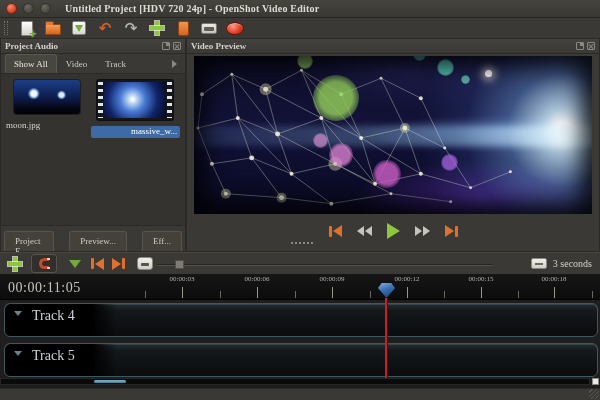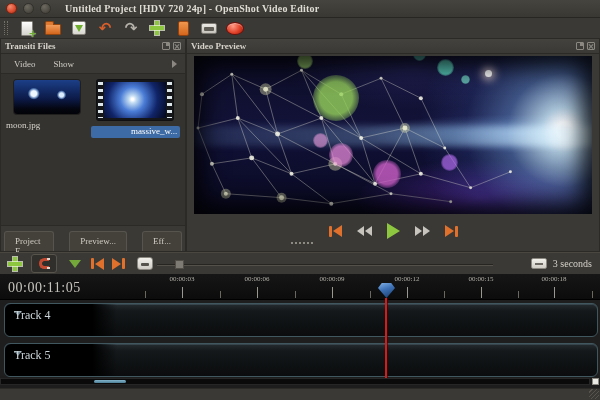--- a/index.html
+++ b/index.html
@@ -137,21 +137,21 @@
   .ruler-label{position:absolute;top:1px;font-size:7px;color:#b2afa7;transform:translateX(-50%);white-space:nowrap;}
   .tick-major{position:absolute;top:13px;width:1px;height:11px;background:#9b988f;}
   .tick-minor{position:absolute;top:17px;width:1px;height:7px;background:#6b6860;}
   .tracks{position:absolute;top:26px;left:0;right:0;bottom:12px;background:#1e1e1e;}
   .track{position:absolute;left:4px;right:2px;height:34px;border-radius:6px;border:1px solid #41575f;
     background:linear-gradient(180deg,#252c30 0%,#14181a 22%,#0a0c0d 100%);
     box-shadow:inset 0 1px 0 rgba(150,190,210,.18);}
   .track-header{position:absolute;left:0;top:0;bottom:0;width:112px;border-radius:6px 0 0 6px;
     background:linear-gradient(90deg,#000 78%,transparent 100%);}
   .track-chevron{position:absolute;left:9px;top:7px;width:0;height:0;border:4px solid transparent;border-bottom:none;border-top:5px solid #6d7f88;}
-  .track-name{position:absolute;left:9px;top:4px;font-size:12px;color:#ccd5d9;}
+  .track-name{position:absolute;left:27px;top:4px;font-size:14px;color:#ccd5d9;}
   .playhead-head{position:absolute;top:8px;width:17px;height:16px;
     clip-path:polygon(50% 100%,0 38%,22% 6%,78% 6%,100% 38%);
     background:linear-gradient(160deg,#8ab9ec 0%,#3c70b4 45%,#16396b 100%);
     filter:drop-shadow(0 0 1px #0a1c38);}
   .playhead-line{position:absolute;top:24px;height:82px;width:2px;background:#cc2020;box-shadow:1px 0 0 rgba(70,0,0,.6);}
   .h-scroll{position:absolute;left:0;right:10px;bottom:3px;height:7px;background:#0a0a0a;border:1px solid #262626;}
   .h-thumb{position:absolute;top:1px;height:3px;border-radius:2px;background:linear-gradient(#83b6cc,#4d7f97);}
   .resize-box{position:absolute;right:1px;bottom:3px;width:7px;height:7px;background:#eceae4;border:1px solid #8a8880;}
   .bottom-strip{position:absolute;left:0;right:0;top:388px;height:12px;background:#3a3936;border-top:1px solid #2b2a27;}
   .corner-grip{position:absolute;right:1px;bottom:1px;width:10px;height:10px;
@@ -195,29 +195,30 @@
       <button class="tbtn">
         <span class="i-screen"></span>
       </button>
       <button class="tbtn">
         <span class="i-export"></span>
       </button>
     </div>
 
   <div class="panel project-panel">
     <div class="panel-header">
-      <span>Transiti Files</span>
+      <span>Project Audio</span>
       <span class="ph-spacer"></span>
       <span class="mini-icon float"></span>
       <span class="mini-icon closex"></span>
     </div>
     <div class="filter-row">
       <span id="filter-tabs" style="display:flex;">
+          <span class="ftab active">Show All</span>
           <span class="ftab">Video</span>
-          <span class="ftab">Show</span>
+          <span class="ftab">Track</span>
         </span>
       <span class="overflow-arrow"></span>
     </div>
     <div class="files-area" id="files-area">
         <div class="file-cell">
           <div class="thumb thumb-moon"></div>
           <div><span class="file-label">moon.jpg</span></div>
         </div>
         <div class="file-cell">
           <div class="filmstrip">

